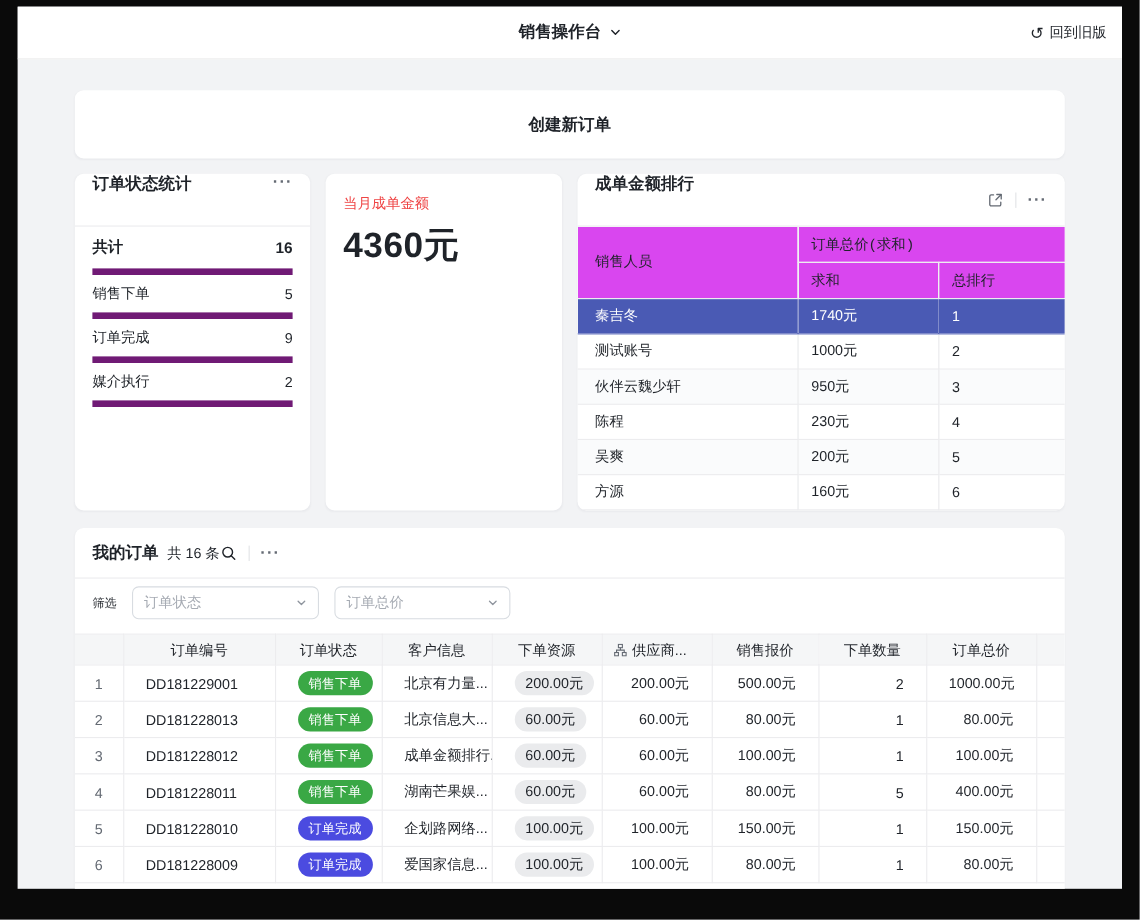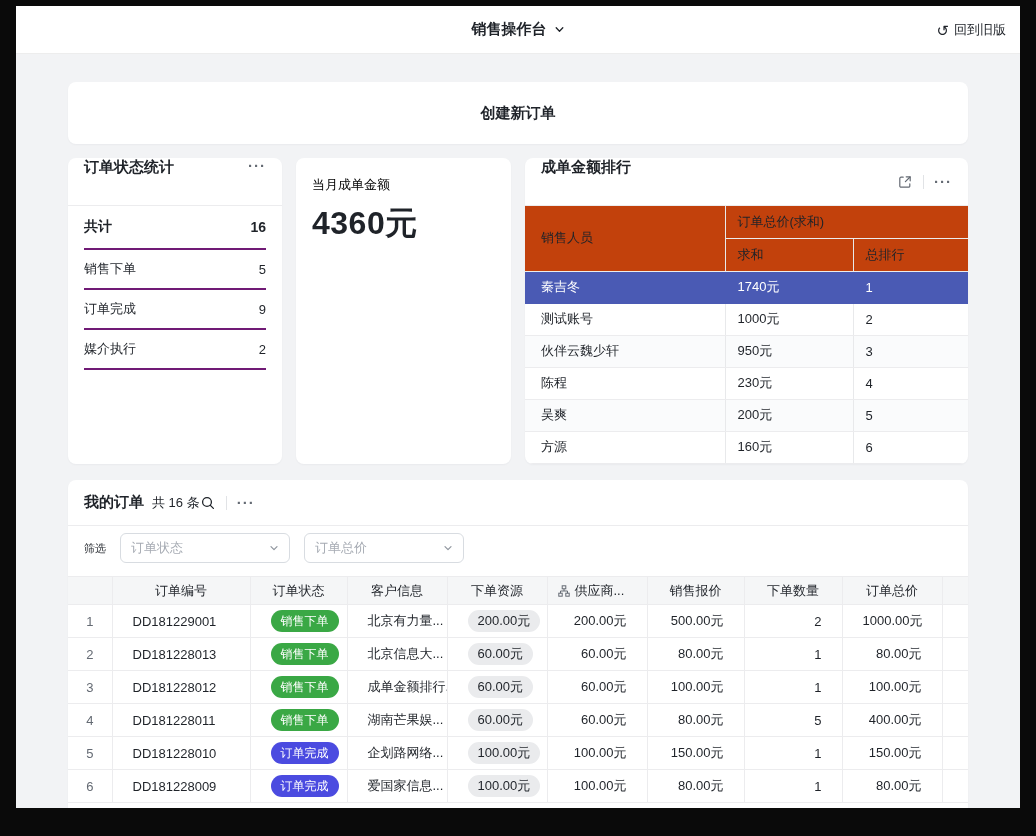--- a/index.html
+++ b/index.html
@@ -45,36 +45,36 @@
   .card-title { font-size:15px; font-weight:bold; }
   .head-icons { display:flex; align-items:center; gap:10px; }
   .more-dots { font-size:15px; font-weight:bold; letter-spacing:1px; color:#646a73; cursor:pointer; line-height:1; }
   .icon-divider { width:1px; height:14px; background:#e1e3e6; }
   .icon-btn { display:flex; align-items:center; cursor:pointer; }
 
   
   .status-rows { padding:0 16px; }
   .status-row {
     height:40px; display:flex; align-items:center; justify-content:space-between;
-    border-bottom:2px solid #701a75; font-size:13px;
+    border-bottom:6px solid #701a75; font-size:13px;
   }
   .status-row.total { font-weight:bold; font-size:14px; height:44px; }
 
   
-  .amount-label { font-size:13px; color:#000000; margin-top:2px; }
+  .amount-label { font-size:13px; color:#ef4444; margin-top:2px; }
   .amount-value { font-size:32px; font-weight:bold; margin-top:8px; letter-spacing:0.5px; }
 
   
   .rank-table { width:100%; border-collapse:collapse; font-size:13px; table-layout:fixed; }
   .rank-table th, .rank-table td {
     border-right:1px solid #e8e9eb; border-bottom:1px solid #ececee;
     text-align:left; font-weight:normal; overflow:hidden; white-space:nowrap;
   }
   .rank-table th:last-child, .rank-table td:last-child { border-right:none; }
-  .rank-table thead th { background:#c2410c; }
+  .rank-table thead th { background:#d946ef;font-family:Liberation Mono, monospace; }
   .rank-table .person-th { padding-left:16px; vertical-align:middle; }
   .rank-table .group-th { height:32px; padding-left:12px; }
   .rank-table .sub-th { height:33px; padding-left:12px; }
   .rank-table tbody td { height:32px; padding-left:12px; }
   .rank-table tbody td:first-child { padding-left:16px; }
   .rank-table tbody tr { cursor:pointer; }
   .rank-table tbody tr:nth-child(odd):not(.hl) { background:#fafbfc; }
   .rank-table tbody tr.hl { background:#4a5ab4; color:#fff; }
   .rank-table tbody tr.hl td { border-color:#4a5ab4; }
 

